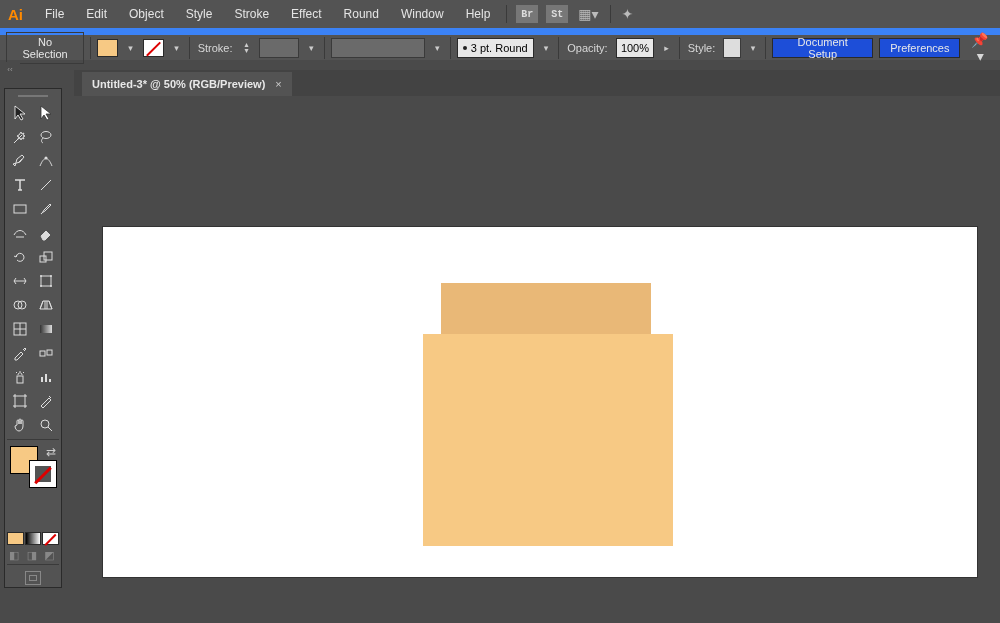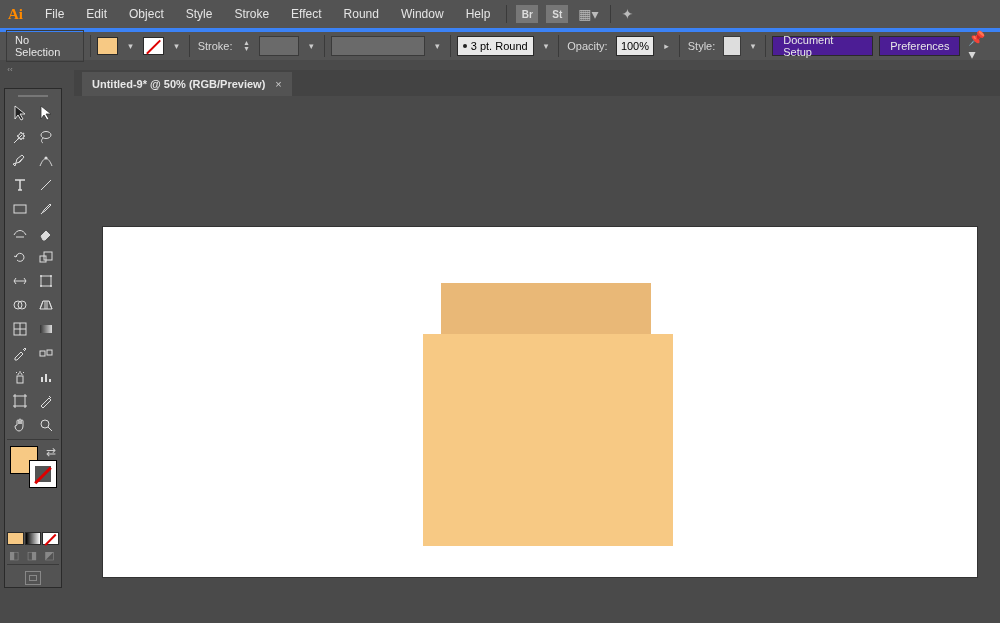--- a/index.html
+++ b/index.html
@@ -1,38 +1,38 @@
 <!DOCTYPE html>
 <html><head>
 <meta charset="utf-8">
 <style>
 * { margin:0; padding:0; box-sizing:border-box; font-family:Arial,Helvetica,sans-serif; user-select:none; }
 body { width:1000px; height:623px; background:#4a4a4a; overflow:hidden; position:relative; }
 
 
 .menubar { height:28px; background:#535353; display:flex; align-items:center; padding-left:8px; gap:2px; }
-.app-logo { color:#ff8a00; font-weight:bold; font-size:15px; margin-right:10px; font-family:Liberation Serif, serif; }
+.app-logo { color:#ff8a00; font-weight:bold; font-size:15px; margin-right:10px; font-family:Liberation Sans, sans-serif; }
 .menu-item { color:#e5e5e5; font-size:12px; padding:4px 10px; cursor:pointer; }
 .menubar-divider { width:1px; height:18px; background:#3a3a3a; margin:0 4px; }
-.menubar-icon { width:22px; height:18px; background:#777; color:#ddd; display:flex; align-items:center; justify-content:center; font-size:10px; font-weight:bold; margin:0 3px; cursor:pointer; }
+.menubar-icon { width:22px; height:18px; background:#777; color:#ddd; display:flex; align-items:center; justify-content:center; font-size:10px; font-weight:bold; margin:0 3px; cursor:pointer;font-family:Liberation Mono, monospace; }
 .menubar-iconplain { color:#bbb; font-size:14px; margin:0 5px; cursor:pointer; }
 
 
-.controlbar { height:32px; background:#535353; border-top:4px solid #3b82f6; display:flex; align-items:center; padding:0 6px; gap:6px; }
+.controlbar { height:32px; background:#535353; border-top:7px solid #3b82f6; display:flex; align-items:center; padding:0 6px; gap:6px;text-align:center; }
 .ctrl-text { color:#e8e8e8; font-size:11px; }
 .swatch { width:22px; height:18px; border:1px solid #2a2a2a; position:relative; }
 .swatch.fill { background:#f7c984; }
 .swatch.stroke { background:#fff; }
 .swatch.stroke::after { content:''; position:absolute; left:0; right:0; top:50%; border-top:2px solid #d00; transform:rotate(-45deg); }
 .chev { color:#ccc; font-size:9px; padding:0 4px; cursor:pointer; }
 .ctrl-divider { width:1px; height:22px; background:#3a3a3a; }
 .longbox { height:20px; background:#6a6a6a; border:1px solid #3a3a3a; }
 .ctrl-label { color:#d8d8d8; font-size:11px; padding:0 2px; }
 .ctrl-input { height:20px; background:#e8e8e8; border:1px solid #2a2a2a; font-size:11px; display:flex; align-items:center; justify-content:center; }
-.btn { height:20px; padding:0 10px; border:1px solid #2a2a2a; background:#4c1d95; color:#e8e8e8; font-size:11px; display:flex; align-items:center; cursor:pointer; }
+.btn { height:20px; padding:0 10px; border:1px solid #2a2a2a; background:#1d4ed8; color:#e8e8e8; font-size:11px; display:flex; align-items:center; cursor:pointer; }
 .nosel { border:1px solid #3a3a3a; padding:3px 8px; }
 .updown { color:#ccc; font-size:8px; line-height:6px; padding:0 4px; }
 
 
 .tabrow { height:26px; background:#434343; display:flex; align-items:flex-end; padding-left:8px; position:absolute; left:74px; right:0; top:70px; }
 .small-handle { position:absolute; left:0; top:62px; width:20px; height:14px; background:#4a4a4a; display:flex; align-items:center; justify-content:center; color:#999; font-size:8px; }
 .doctab { height:24px; background:#535353; display:flex; align-items:center; padding:0 10px; gap:10px; }
 .doctab-label { color:#e8e8e8; font-size:11px; font-weight:bold; }
 .doctab-close { color:#ccc; font-size:11px; cursor:pointer; }
 
@@ -126,21 +126,21 @@
   <div class="ctrl-divider"></div>
   <div class="btn">Document Setup</div>
   <div class="btn">Preferences</div>
   <div class="ctrl-label" style="font-size:14px;cursor:pointer">📌▾</div>
 </div>
 
 <div class="small-handle">‹‹</div>
 
 <div class="tabrow">
   <div class="doctab">
-    <span class="doctab-label">Untitled-9* @ 50% (RGB/Preview)</span>
+    <span class="doctab-label">Untitled-3* @ 50% (RGB/Preview)</span>
     <span class="doctab-close">×</span>
   </div>
 </div>
 
 <div class="toolpanel">
   <div class="toolheader">
       <div class="toolheader-grip"></div>
     </div>
   <div class="toolgrid">
     <div class="toolbtn">

